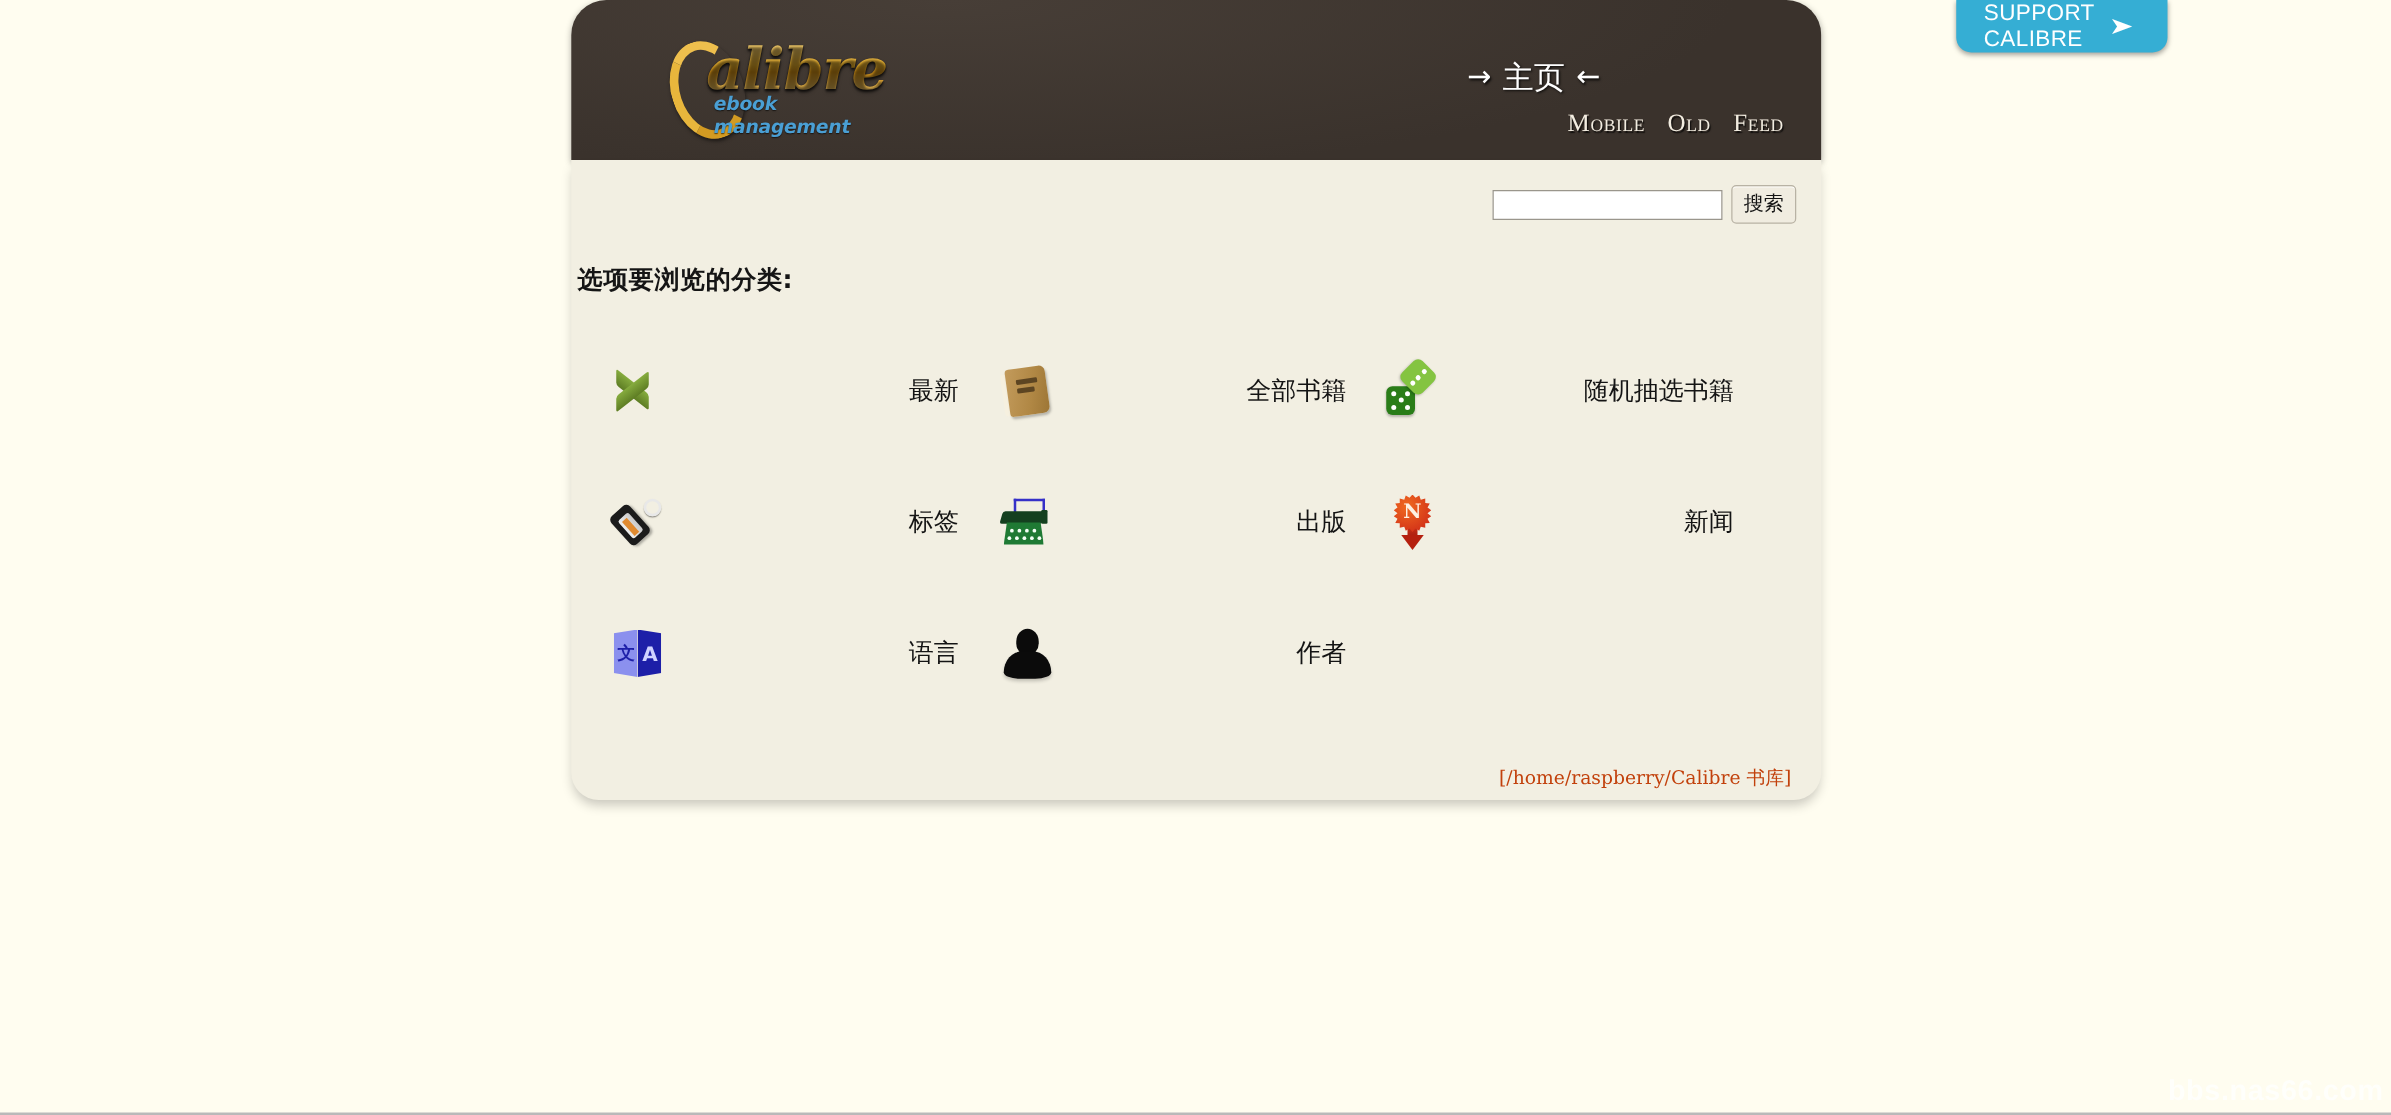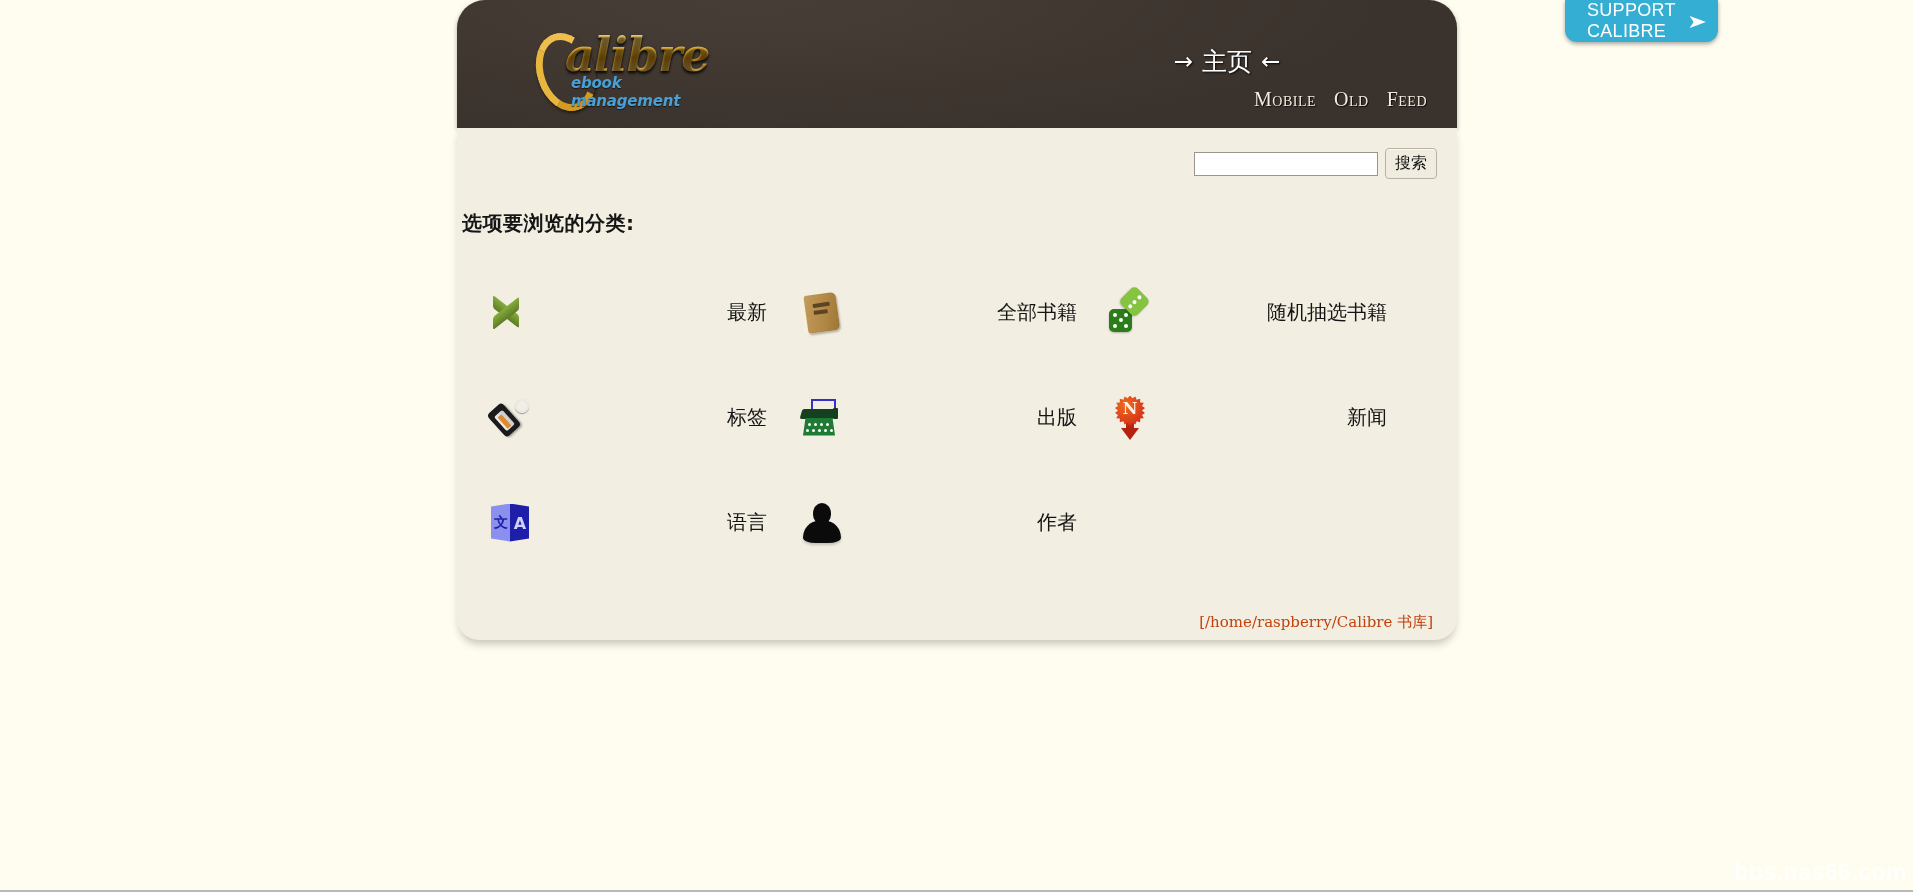--- a/index.html
+++ b/index.html
@@ -114,21 +114,21 @@
     padding: 0 9px;
     vertical-align: 1px;
   }
 
   
   #support-btn {
     position: absolute;
     left: 1108px;
     top: 0;
     height: 42px;
-    padding: 0 12px 0 22px;
+    padding: 0 28px 0 22px;
     display: flex;
     align-items: center;
     gap: 14px;
     background: #35aed4;
     border-radius: 0 0 12px 12px;
     box-shadow: 0 2px 4px rgba(0,0,0,0.35);
     color: #ffffff;
     font-size: 18px;
     letter-spacing: 0.3px;
     font-family: "Liberation Sans", sans-serif;

